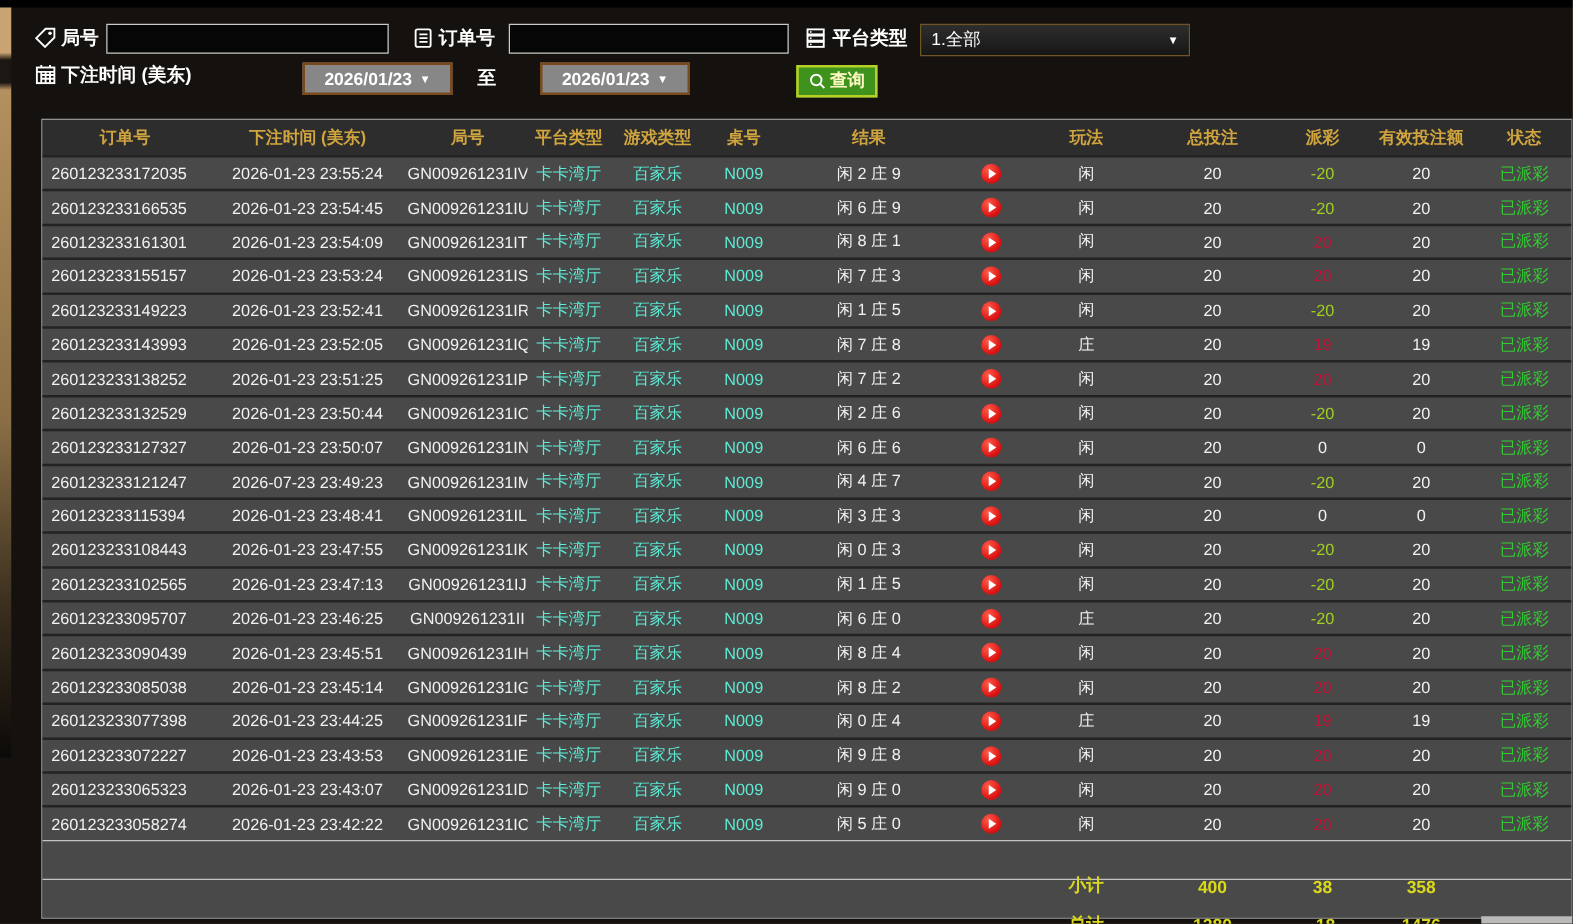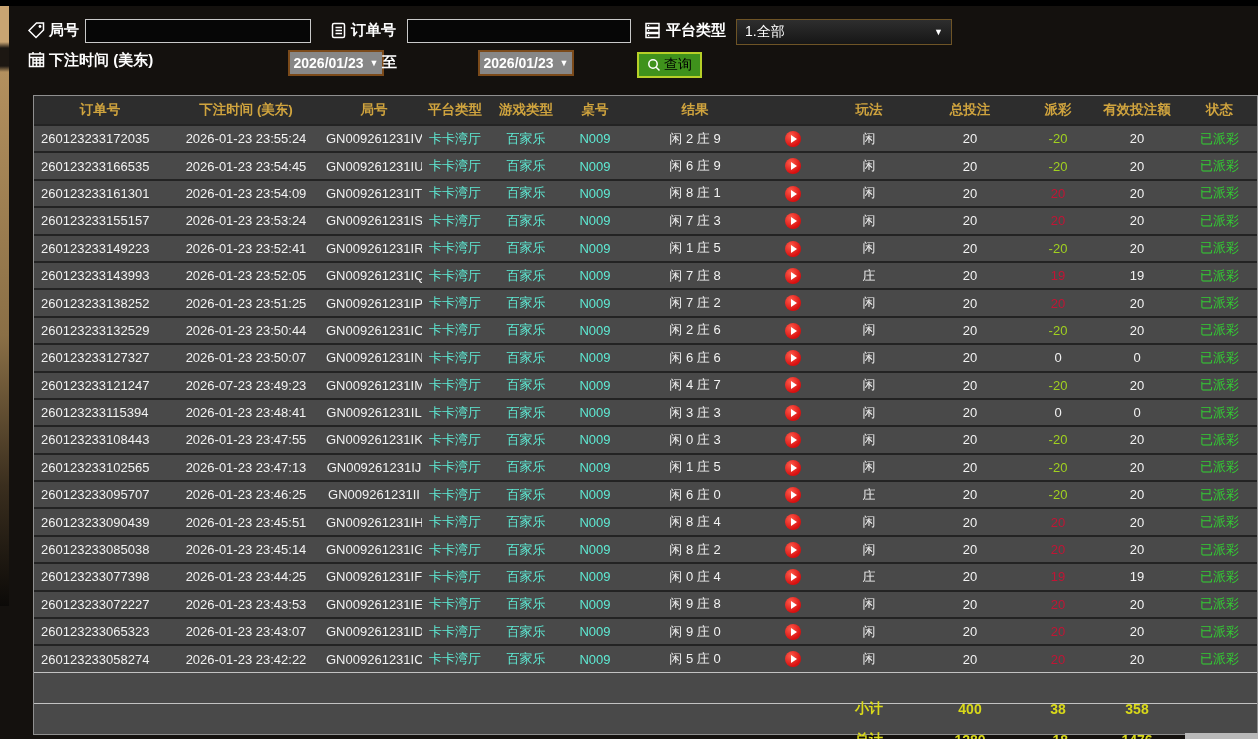--- a/index.html
+++ b/index.html
@@ -18,26 +18,26 @@
 
   
   .filters { position:absolute; left:0; top:0; width:1258px; height:95px; }
   .flabel { position:absolute; font-size:15px; font-weight:bold; color:#ffffff; white-space:nowrap; }
   .ficon { position:absolute; width:19px; height:19px; }
   .tinput { position:absolute; height:24px; background:#060606; border:1px solid #c9c9c9;
     color:#eee; font-size:13px; padding:0 6px; outline:none; }
   .select { position:absolute; background:linear-gradient(180deg,#2e2e2e,#161616);
     border:1px solid #6e5426; color:#fff; font-size:14px; display:flex; align-items:center;
     padding:8px 8px; justify-content:space-between; cursor:pointer; }
-  .datebox { position:absolute; width:96px; height:26px; background:#878787;
+  .datebox { position:absolute; width:120px; height:26px; background:#878787;
     border:2px solid #7b4a1a; color:#fff; font-weight:bold; font-size:14px;
-    display:flex; align-items:center; justify-content:center; gap:6px; cursor:pointer;margin-left:46px; }
+    display:flex; align-items:center; justify-content:center; gap:6px; cursor:pointer; }
   .caret { font-size:9px; color:#fff; }
   .searchbtn { position:absolute; left:637px; top:52px; height:26px; padding:8px 8px;
-    background:#3f921c; border:2px solid #b6d028; color:#000000; font-size:14px; font-weight:normal;
+    background:#3f921c; border:2px solid #b6d028; color:#fef9c3; font-size:14px; font-weight:bold;
     display:flex; align-items:center; gap:3px; cursor:pointer; }
 
   
   .table { position:absolute; left:33px; top:95px; width:1225px;
     border:1px solid #8f8f8f; background:#494949; }
   .trow { display:grid;
     grid-template-columns:132px 160px 96px 66px 76px 62px 138px 58px 94px 108px 68px 90px 1fr;
     align-items:center; height:27.4px; background:#494949; border-top:2px solid #232323; }
   .theader { display:grid;
     grid-template-columns:132px 160px 96px 66px 76px 62px 138px 58px 94px 108px 68px 90px 1fr;

